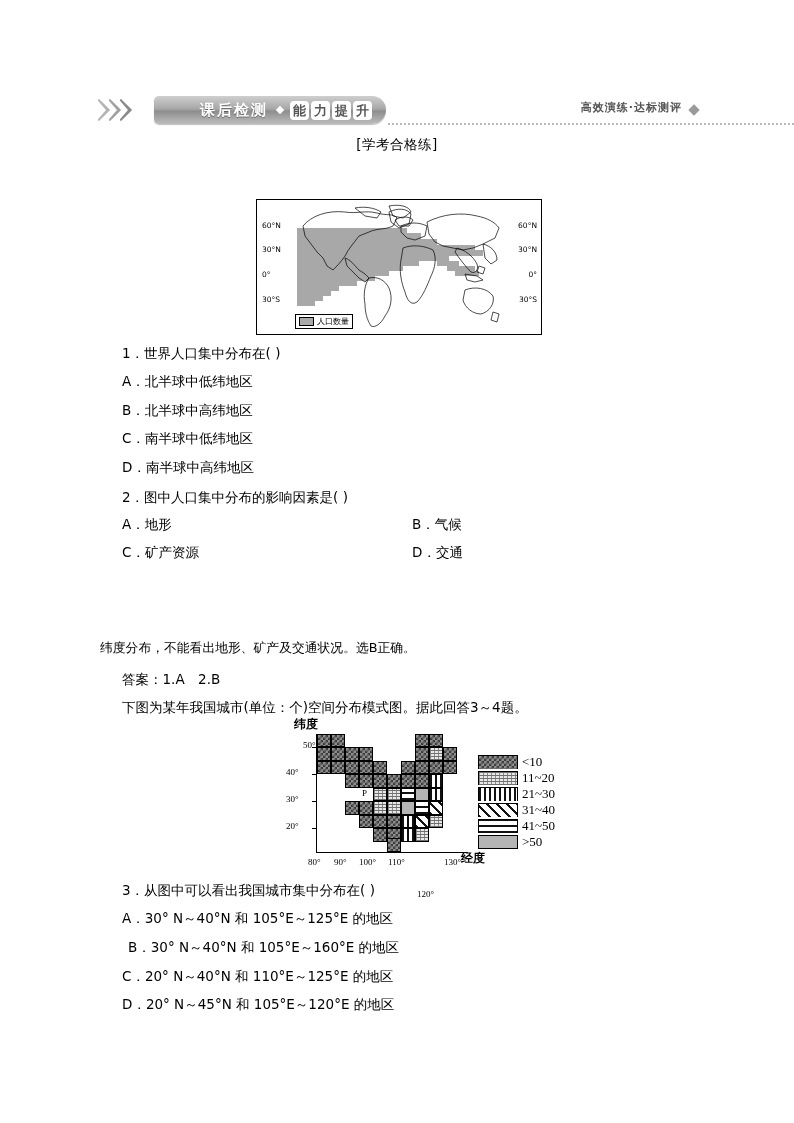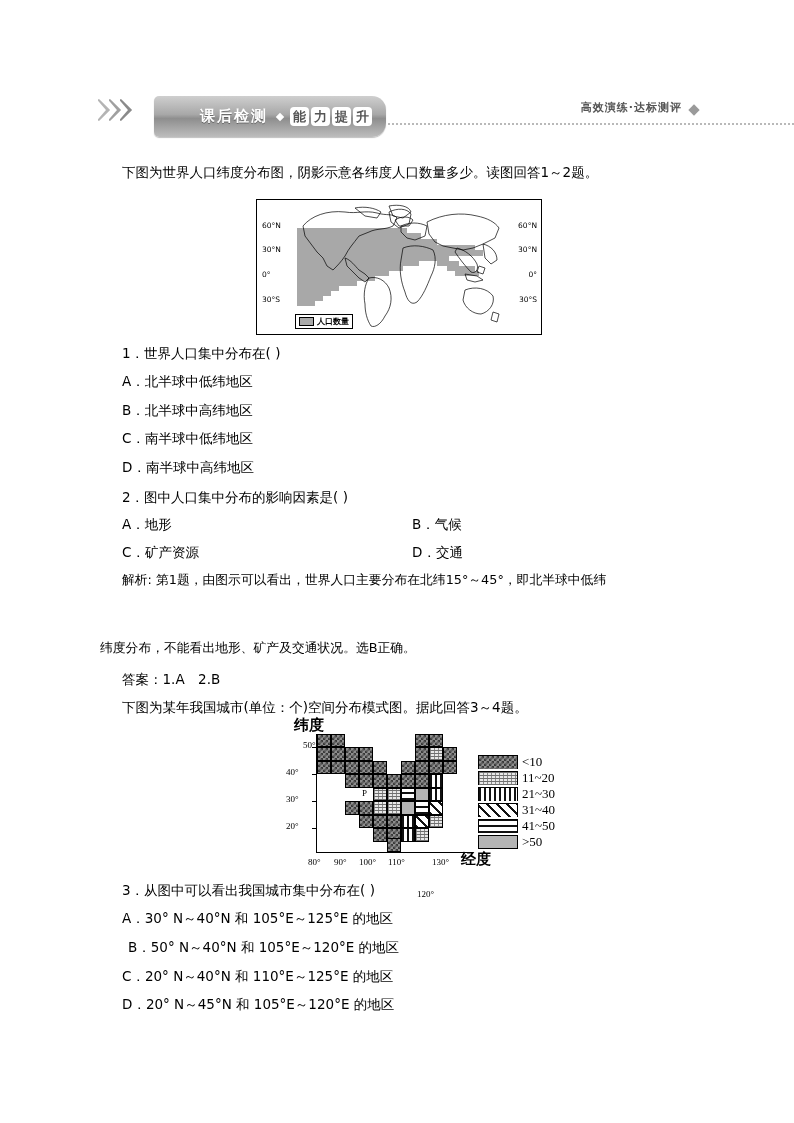--- a/index.html
+++ b/index.html
@@ -27,21 +27,21 @@
     position: absolute;
     left: 98px;
     top: 96px;
     width: 600px;
     height: 34px;
   }
   .banner {
     position: absolute;
     left: 56px;
     top: 0;
-    height: 41px;
+    height: 28px;
     border-radius: 5px 14px 14px 5px;
     background: linear-gradient(to bottom, #cfcfcf 0%, #a8a8a8 45%, #8e8e8e 55%, #bdbdbd 100%);
     display: flex;
     align-items: center;
     padding: 0 14px 0 46px;
     box-sizing: border-box;
     box-shadow: 0 1px 1px rgba(0,0,0,.25);
   }
   .banner-title {
     font-family: "DejaVu Sans", sans-serif;
@@ -160,34 +160,34 @@
     z-index: 5;
   }
   .map-legend .swatch {
     width: 13px; height: 7px;
     background: #a9a9a9;
     border: 1px solid #000;
   }
   .map-legend .lbl {
     font-size: 8px;
     font-family: "DejaVu Sans", sans-serif;
-    font-weight: bold;
+    font-weight: normal;
   }
 
   
   .gridfig {
     position: absolute;
     left: 286px;
     top: 716px;
     width: 280px;
     height: 158px;
   }
   .axis-title {
     position: absolute;
-    font-size: 15px;
+    font-size: 12px;
     font-family: "DejaVu Sans", sans-serif;
     font-weight: bold;
   }
   .gtick {
     position: absolute;
     font-size: 9px;
     font-family: "Liberation Serif", serif;
     white-space: nowrap;
   }
   .legend2 {
@@ -267,22 +267,22 @@
         <span class="banner-box">提</span>
         <span class="banner-box">升</span>
       </span>
     </div>
 
     <div class="header-rule"></div>
     <div class="header-right">高效演练·达标测评</div>
     <div class="header-diamond"></div>
   </div>
 
-
-  <div class="txt" style="left:122px; top:162px;">下图为世界人口纬度分布图，阴影示意各纬度人口数量多少。读图回答1～2题。</div>
+  <div class="section-label" style="top:136px;">[学考合格练]</div>
+
 
   <div class="mapfig">
     <div class="lat-left" style="top:21px;">60°N</div>
     <div class="lat-left" style="top:45px;">30°N</div>
     <div class="lat-left" style="top:70px;">0°</div>
     <div class="lat-left" style="top:95px;">30°S</div>
 
     <div class="lat-right" style="top:21px;">60°N</div>
     <div class="lat-right" style="top:45px;">30°N</div>
     <div class="lat-right" style="top:70px;">0°</div>
@@ -356,41 +356,40 @@
   <div class="opt" style="left:122px; top:402px;">B．北半球中高纬地区</div>
   <div class="opt" style="left:122px; top:430px;">C．南半球中低纬地区</div>
   <div class="opt" style="left:122px; top:459px;">D．南半球中高纬地区</div>
 
   <div class="txt" style="left:122px; top:487px;">2．图中人口集中分布的影响因素是(        )</div>
   <div class="opt" style="left:122px; top:516px;text-align:right;">A．地形</div>
   <div class="opt" style="left:412px; top:516px;">B．气候</div>
   <div class="opt" style="left:122px; top:544px;">C．矿产资源</div>
   <div class="opt" style="left:412px; top:544px;">D．交通</div>
 
-  <div class="txt" style="left:122px; top:570px; font-size:12.8px;">解析: 第1题，由图示可以看出，世界人口主要分布在北纬15°～45°，即北半球中低纬</div>
   <div class="txt" style="left:100px; top:638px; font-size:12.8px;">纬度分布，不能看出地形、矿产及交通状况。选B正确。</div>
   <div class="txt" style="left:122px; top:669px;">答案：1.A　2.B</div>
 
   <div class="txt" style="left:122px; top:697px;">下图为某年我国城市(单位：个)空间分布模式图。据此回答3～4题。</div>
 
   <div class="gridfig">
     <div class="axis-title" style="left:8px; top:0px;">纬度</div>
     <div class="axis-title" style="left:175px; top:134px;">经度</div>
 
     <div class="gtick" style="left:0px;  top:24px;padding-left:17px;">50°</div>
     <div class="gtick" style="left:0px;  top:51px;">40°</div>
     <div class="gtick" style="left:0px;  top:78px;">30°</div>
     <div class="gtick" style="left:0px;  top:105px;">20°</div>
 
     <div class="gtick" style="left:22px;  top:141px;">80°</div>
     <div class="gtick" style="left:48px;  top:141px;">90°</div>
     <div class="gtick" style="left:73px;  top:141px;">100°</div>
     <div class="gtick" style="left:102px; top:141px;">110°</div>
     <div class="gtick" style="left:131px; top:141px;margin-top:32px;">120°</div>
-    <div class="gtick" style="left:146px; top:141px;">130°</div>
+    <div class="gtick" style="left:158px; top:141px;">130°</div>
 
     <div style="position:absolute; left:30px; top:18px; width:1px; height:118px; background:#000;"></div>
     <div style="position:absolute; left:30px; top:136px; width:152px; height:1px; background:#000;"></div>
 
     <div style="position:absolute; left:26px; top:31px; width:5px; height:1px; background:#000;"></div>
     <div style="position:absolute; left:26px; top:58px; width:5px; height:1px; background:#000;"></div>
     <div style="position:absolute; left:26px; top:85px; width:5px; height:1px; background:#000;"></div>
     <div style="position:absolute; left:26px; top:112px; width:5px; height:1px; background:#000;"></div>
 
     <div class="cell p-lt10" style="left:31px;  top:17.5px; width:14px; height:13.5px;"></div>
@@ -471,17 +470,17 @@
       </div>
       <div class="row">
         <span class="box p-gt50"></span>
         <span class="txt2">&gt;50</span>
       </div>
     </div>
   </div>
 
   <div class="txt" style="left:122px; top:880px;">3．从图中可以看出我国城市集中分布在(        )</div>
   <div class="opt" style="left:122px; top:910px;">A．30° N～40°N 和 105°E～125°E 的地区</div>
-  <div class="opt" style="left:128px; top:939px;">B．50° N～40°N 和 105°E～120°E 的地区</div>
+  <div class="opt" style="left:128px; top:939px;">B．30° N～40°N 和 105°E～160°E 的地区</div>
   <div class="opt" style="left:122px; top:968px;">C．20° N～40°N 和 110°E～125°E 的地区</div>
   <div class="opt" style="left:122px; top:996px;">D．20° N～45°N 和 105°E～120°E 的地区</div>
 
 </div>
 
 </body></html>

